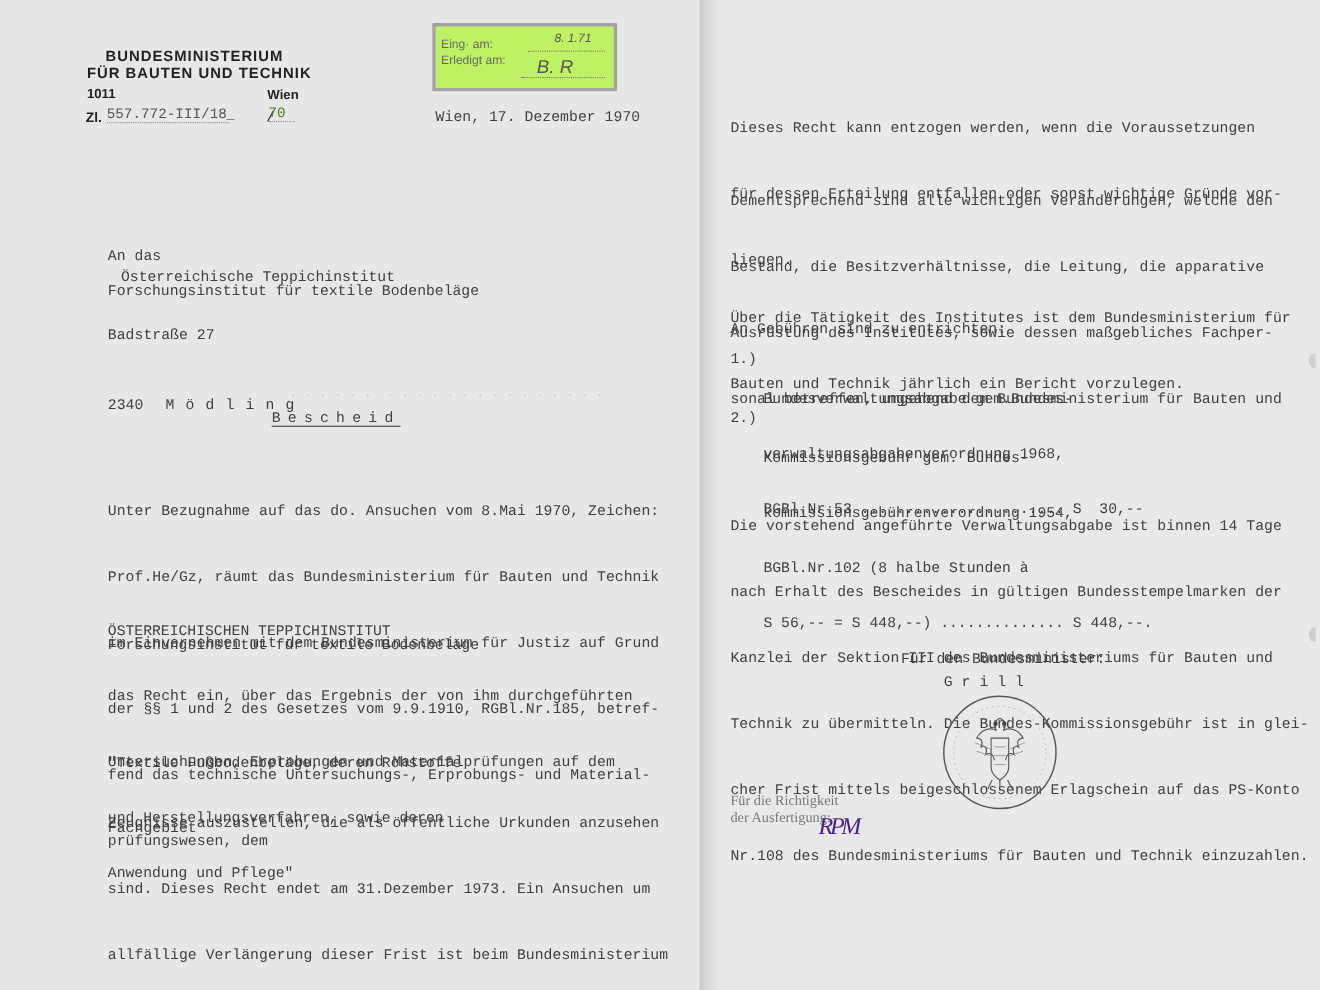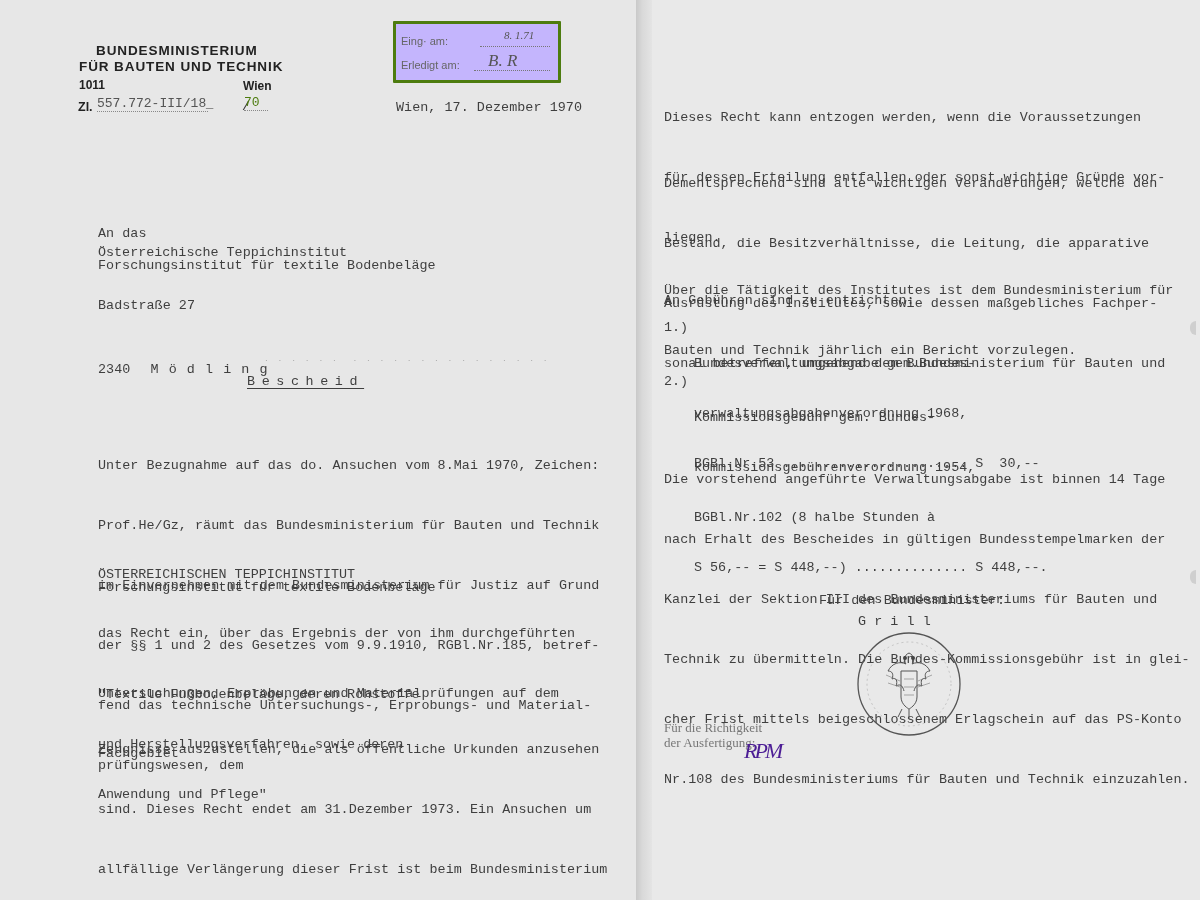--- a/index.html
+++ b/index.html
@@ -28,27 +28,27 @@
   .lh-city { left: 243px; top: 79px; font-size: 12px; }
   .zl-label { left: 78px; top: 100px; font-family: "Liberation Sans", sans-serif; font-weight: bold; font-size: 12.5px; color: #222; }
   .zl-num { left: 97px; top: 96px; font-size: 13px; color: #555; border-bottom: 1px dotted #888; padding-right: 2px; }
   .zl-dash { left: 206px; top: 95px; font-family: "Liberation Sans", sans-serif; font-weight:bold; font-size: 13px; color: #333;}
   .zl-slash { left: 242px; top: 99px; font-size: 13px; color: #333; }
   .zl-year { left: 244px; top: 95px; font-size: 13px; color: #4d7c0f; border-bottom: 1px dotted #888; width: 24px; }
 
   
   .stamp {
     position: absolute; left: 393px; top: 21px; width: 162px; height: 56px;
-    border: 3px solid #4d7c0f; border-radius: 1px; background: #c4b5fd;
+    border: 3px solid #a3a3a3; border-radius: 1px; background: #bef264;
   }
   .stamp-row { position: absolute; left: 5px; font-family: "Liberation Sans", sans-serif; font-size: 11px; color: #666; }
   .stamp-row.r1 { top: 11px; }
-  .stamp-row.r2 { top: 35px; }
+  .stamp-row.r2 { top: 25px; }
   .stamp-line { position: absolute; border-bottom: 1px dotted #777; }
-  .stamp-val { position: absolute; font-family: Liberation Serif, serif; font-style: italic; color: #555; }
+  .stamp-val { position: absolute; font-family: Liberation Sans, sans-serif; font-style: italic; color: #555; }
 
   .date { left: 396px; top: 96px; font-size: 13.4px; }
 
   .underline-b { text-decoration: underline; text-underline-offset: 3px; letter-spacing: 6.6px; }
   .dots-sep { left: 264px; top: 354px; font-size: 8px; color: #aaa; letter-spacing: 2px; }
 
   .edge-mark { position: absolute; width: 6px; height: 14px; border-radius: 6px 0 0 6px; background: #cfcfcf; }
 
   
   .seal { position: absolute; left: 856px; top: 631px; width: 106px; height: 106px; }
@@ -75,21 +75,21 @@
     <div class="stamp-line" style="left:84px; top:22px; width:70px;"></div>
     <div class="stamp-val" style="left:108px; top:5px; font-size:11px;">8. 1.71</div>
     <div class="stamp-row r2">Erledigt am:</div>
     <div class="stamp-line" style="left:78px; top:46px; width:76px;"></div>
     <div class="stamp-val" style="left:92px; top:27px; font-size:17px;">B. R</div>
   </div>
 
   <div class="abs tw date">Wien, 17. Dezember 1970</div>
 
   <div class="abs tw" style="left:98px; top:222px;">An das</div>
-  <div class="abs tw-tight" style="left:98px; top:246px;">Österreichische Teppichinstitut</div>
+  <div class="abs tw-tight" style="left:110px; top:246px;">Österreichische Teppichinstitut</div>
   <div class="abs tw-tight" style="left:98px; top:259px;">Forschungsinstitut für textile Bodenbeläge</div>
   <div class="abs tw" style="left:98px; top:294px;">Badstraße 27</div>
   <div class="abs tw" style="left:98px; top:326px; word-spacing:2px;margin-top:32px;">2340  M ö d l i n g</div>
 
   <div class="abs dots-sep">. . . . . .  . . . . . . . . . . . . . . .</div>
 
   <div class="abs tw underline-b" style="left:247px; top:370px;">Bescheid</div>
 
   <div class="abs" style="left:98px; top:418px;">
     <div class="tw">Unter Bezugnahme auf das do. Ansuchen vom 8.Mai 1970, Zeichen:</div>

